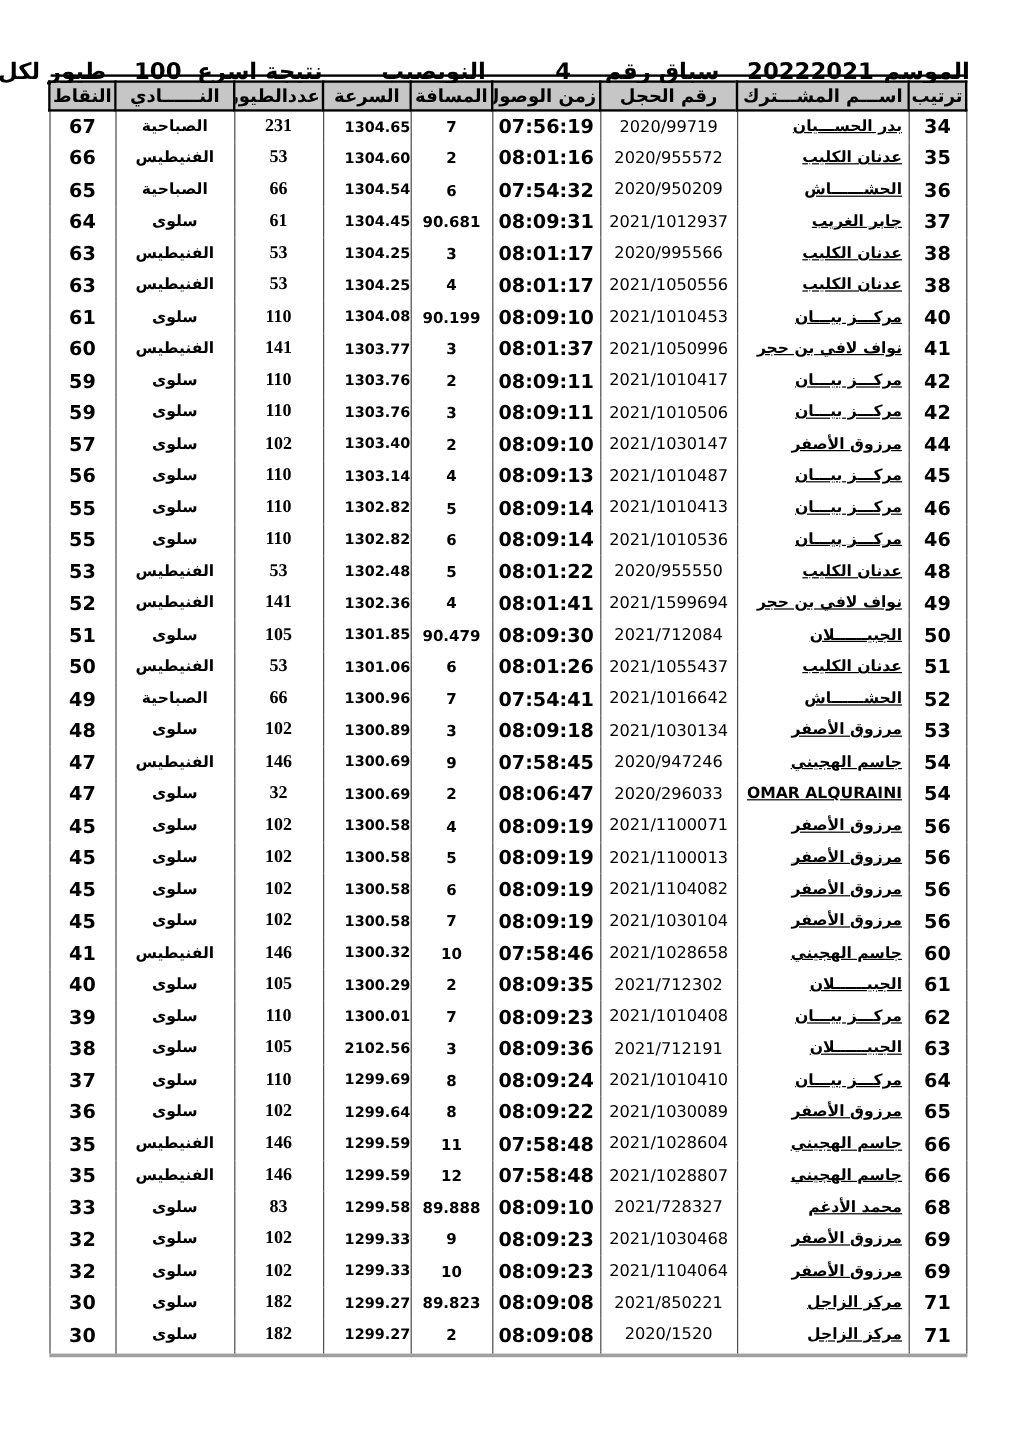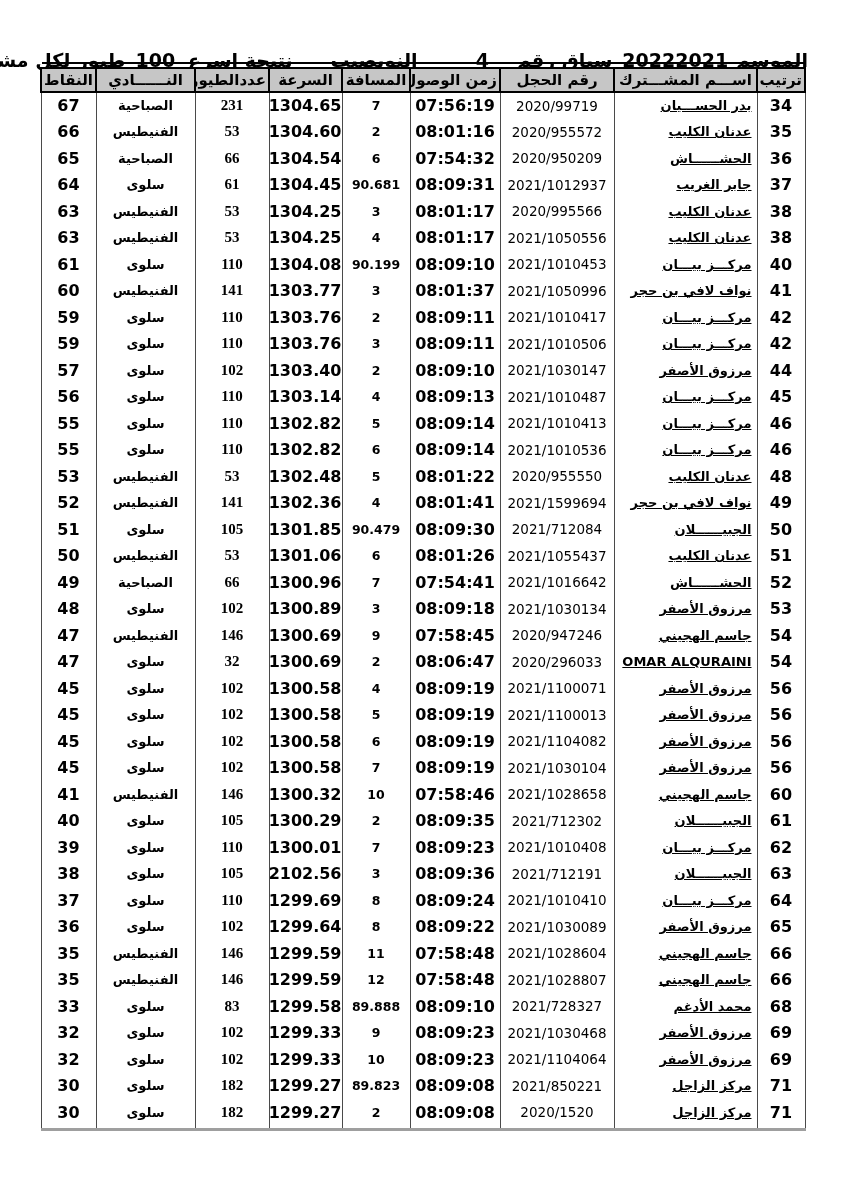--- a/index.html
+++ b/index.html
@@ -13,24 +13,24 @@
   .page { position: relative; width: 848px; height: 1200px; direction: rtl; }
 
   
   .title-row {
     position: absolute; top: 33px; right: 40px; width: 770px;
     display: flex; direction: rtl; align-items: baseline;
     font-weight: bold; font-size: 19px; white-space: nowrap;
   }
   .title-row .seg { display: inline-block; }
   .m8  { margin-left: 8px; }
-  .m10 { margin-left: 10px; }
+  .m10 { margin-left: 23px; }
   .m28 { margin-left: 28px; margin-top: 16px; }
   .m58 { margin-left: 58px; }
-  .m46 { margin-left: 38px; }
+  .m46 { margin-left: 49px; }
   .m13 { margin-left: 13px; }
 
   .title-underline {
     position: absolute; top: 62px; right: 42px; width: 764px; height: 2px;
     background: #000;
   }
 
   
   .table-wrap { position: absolute; top: 67px; right: 42px; width: 764px; }
   table.results {
@@ -57,21 +57,21 @@
     border-top: none; border-bottom: none;
     text-align: center; vertical-align: middle;
     padding: 0; white-space: nowrap; overflow: hidden;
     font-weight: bold;
   }
   td.col-rank     { font-size: 16px; }
   td.col-name     { font-size: 13px; text-align: right; padding-right: 5px; text-decoration: underline; }
   td.col-ring     { font-size: 13.5px; font-weight: normal; }
   td.col-arrival  { font-size: 16px; }
   td.col-distance { font-size: 12.5px; }
-  td.col-speed    { font-size: 16px; padding-left: 34px; }
+  td.col-speed    { font-size: 12px; padding-left: 34px; }
   td.col-birds    { font-size: 15px; font-family: Liberation Serif, serif; }
   td.col-club     { font-size: 13px; }
   td.col-points   { font-size: 16px; }
   tbody tr.filler { height: 4px; }
 </style>
 </head>
 <body>
 
 <div class="page">
 

